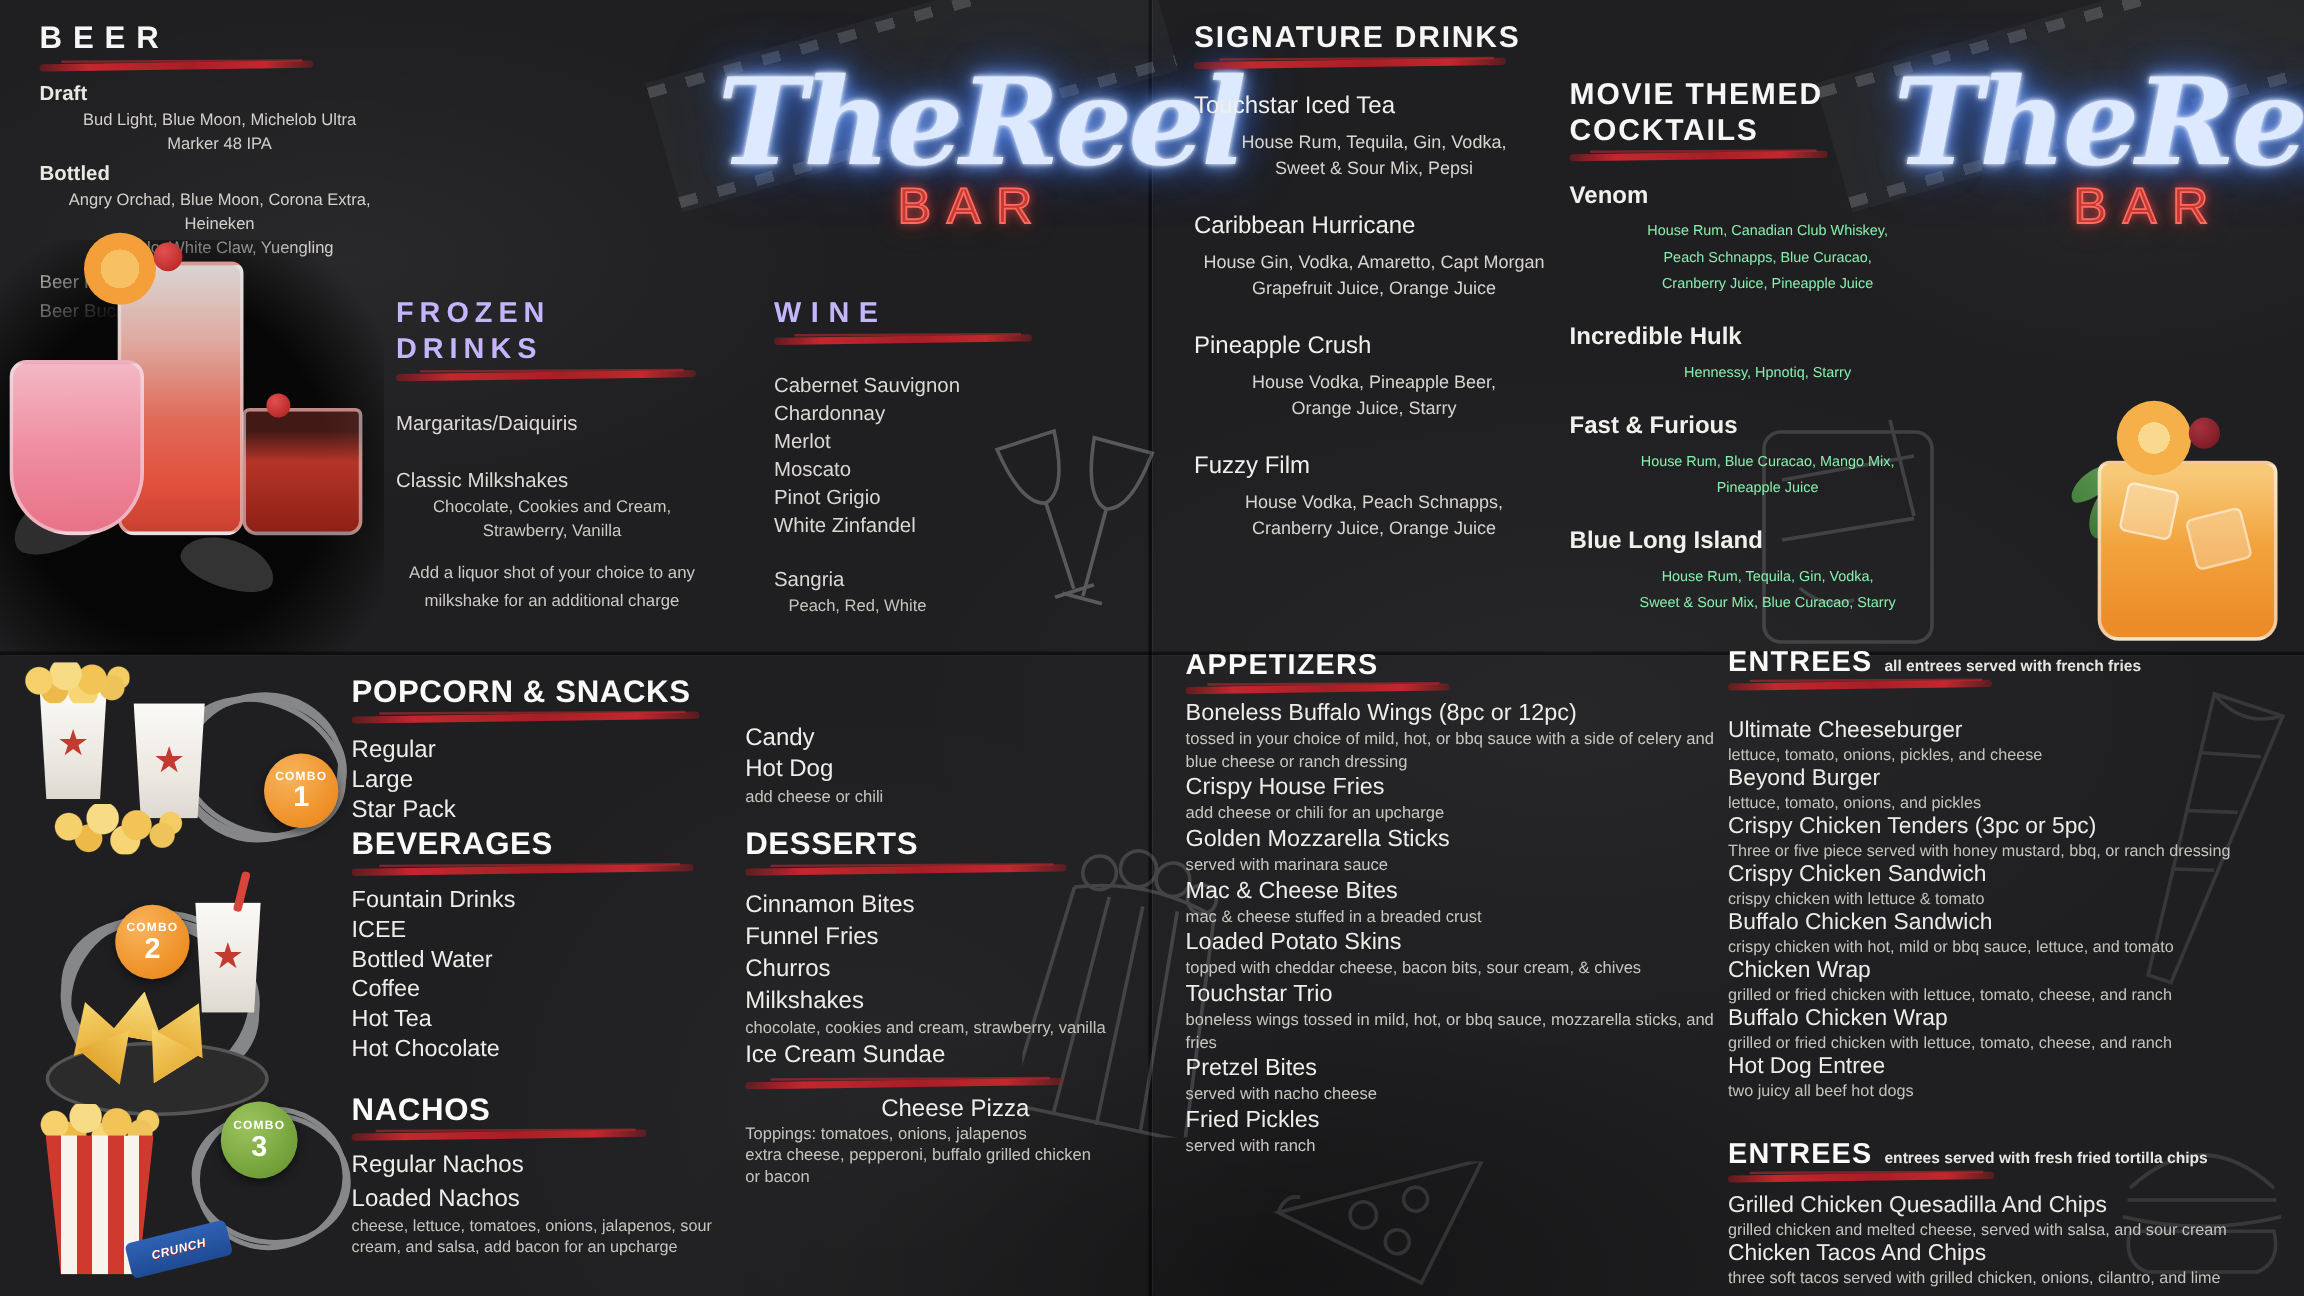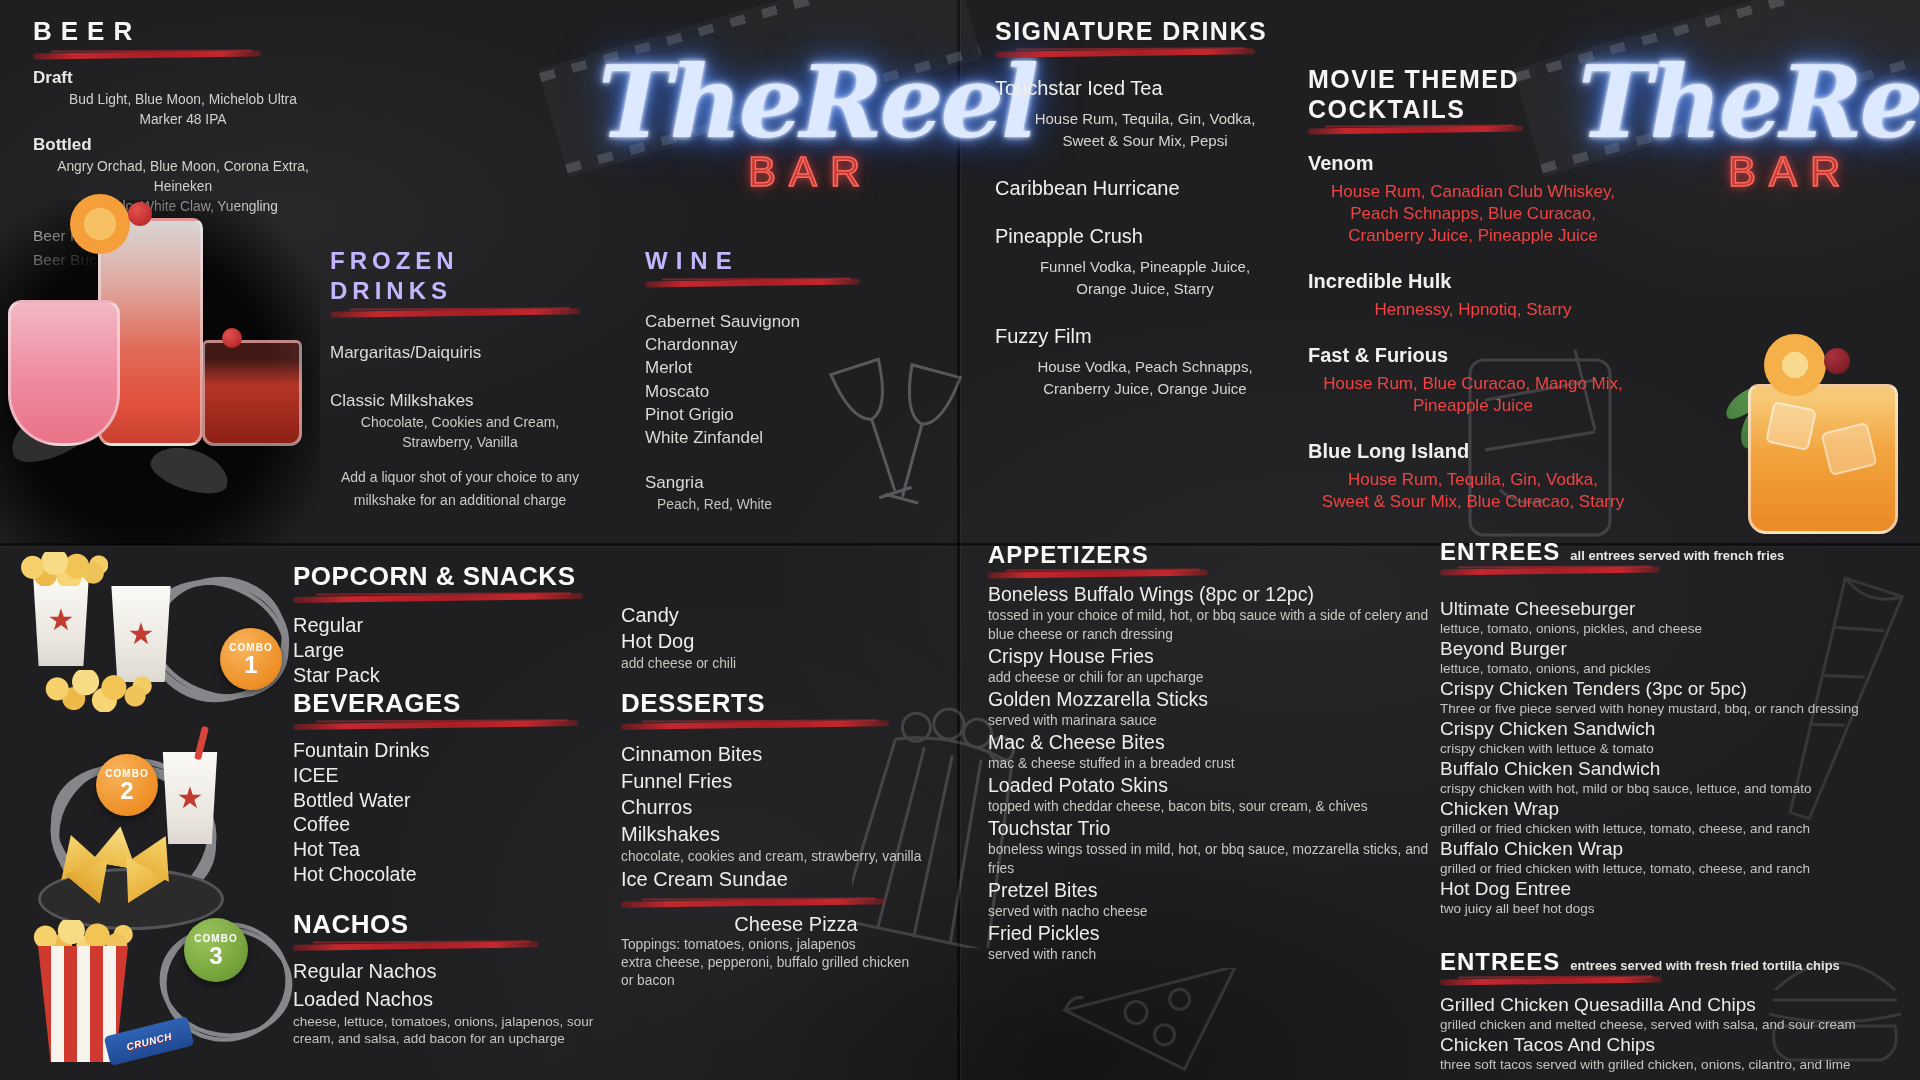--- a/index.html
+++ b/index.html
@@ -34,21 +34,21 @@
   .fz-desc{font-size:14px;color:#cdcac5;text-align:center;line-height:20px;}
   .wine-item{font-size:17px;color:#dcd9d4;line-height:23.2px;}
 
   .sig-item{margin-bottom:24px;}
   .sig-name{font-size:20px;color:#f1efeb;font-weight:500;line-height:24px;margin-bottom:8px;}
   .sig-desc{text-align:center;}
   .sig-desc div{font-size:15px;color:#d8d5d0;line-height:22px;}
   .mov-item{margin-bottom:22px;}
   .mov-name{font-size:20px;color:#f2f0ec;font-weight:700;line-height:24px;margin-bottom:6px;}
   .mov-desc{text-align:center;}
-  .mov-desc div{font-size:17px;color:#ef4444;line-height:22px;}
+  .mov-desc div{font-size:12px;color:#86efac;line-height:22px;}
 
   .app-name{font-size:19.5px;color:#efede9;font-weight:500;line-height:24px;}
   .app-desc{font-size:13.8px;color:#c9c6c1;line-height:19px;}
   .ent-name{font-size:19px;color:#edebe7;font-weight:500;line-height:21px;}
   .ent-desc{font-size:13.5px;color:#c6c3be;line-height:19px;}
 
   .pop-item{font-size:20px;color:#efede9;line-height:25px;}
   .bev-item{font-size:19.5px;color:#efede9;line-height:24.8px;}
   .des-name{font-size:20px;color:#efede9;line-height:26.5px;}
   .des-desc{font-size:13.8px;color:#c7c4bf;line-height:19px;}
@@ -258,26 +258,30 @@
         <div class="sig-item">
           <div class="sig-name">Touchstar Iced Tea</div>
           <div class="sig-desc">
             <div>House Rum, Tequila, Gin, Vodka,</div>
             <div>Sweet &amp; Sour Mix, Pepsi</div>
           </div>
         </div>
 
         <div class="sig-item">
           <div class="sig-name">Caribbean Hurricane</div>
+          <div class="sig-desc">
+            <div>House Gin, Vodka, Amaretto, Capt Morgan</div>
+            <div>Grapefruit Juice, Orange Juice</div>
+          </div>
         </div>
 
         <div class="sig-item">
           <div class="sig-name">Pineapple Crush</div>
           <div class="sig-desc">
-            <div>Funnel Vodka, Pineapple Juice,</div>
+            <div>House Vodka, Pineapple Beer,</div>
             <div>Orange Juice, Starry</div>
           </div>
         </div>
 
         <div class="sig-item">
           <div class="sig-name">Fuzzy Film</div>
           <div class="sig-desc">
             <div>House Vodka, Peach Schnapps,</div>
             <div>Cranberry Juice, Orange Juice</div>
           </div>

